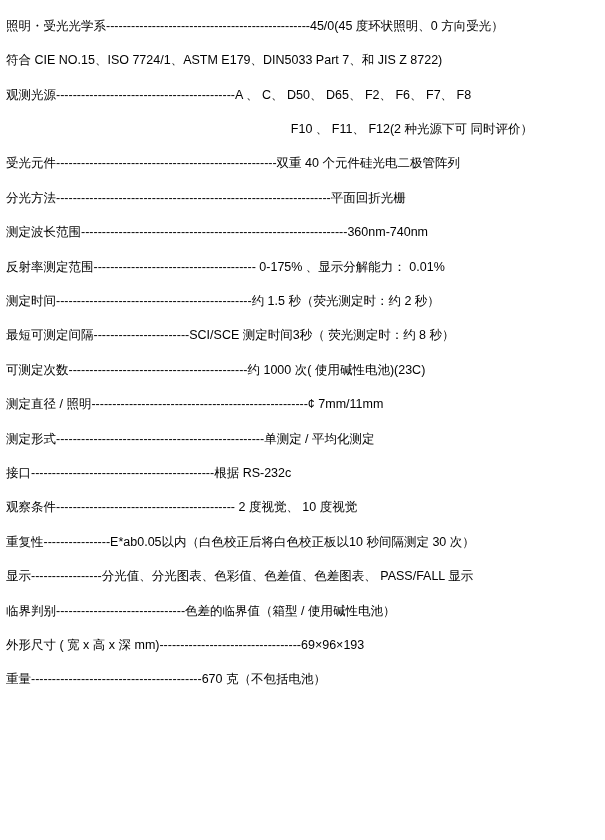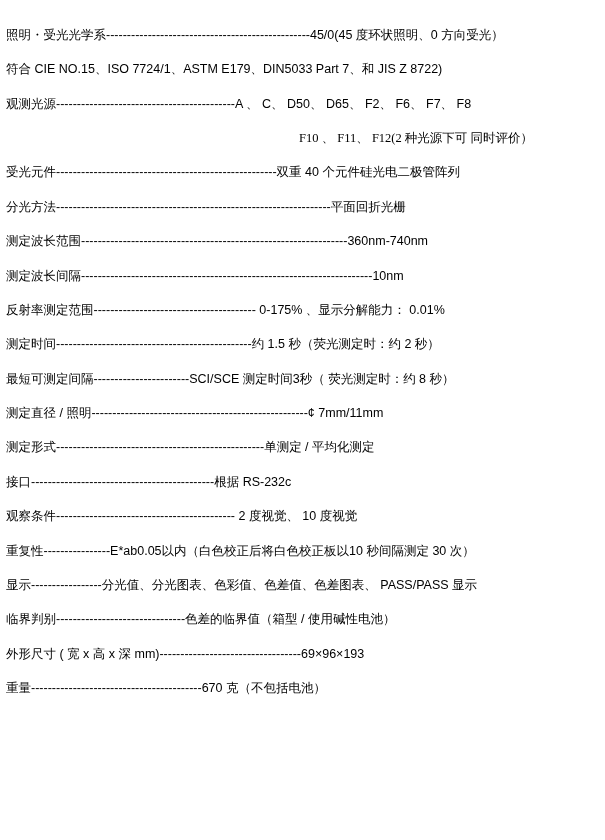--- a/index.html
+++ b/index.html
@@ -20,30 +20,29 @@
   }
   .spec-row {
     font-size: 12.5px;
     line-height: 1.25;
     white-space: nowrap;
     overflow: hidden;
     margin: 0;
     padding: 0 0 1px 0;
     height: 33.4px;
     display: flex;
-    align-items: flex-end;
+    align-items: center;
   }
   .spec-text {
     display: block;
     letter-spacing: 0px;
   }
   .indent-row {
     justify-content: flex-end;
     padding-right: 66px;
-    font-family: Liberation Serif, serif;
   }
   .plain-row .spec-text {
     white-space: nowrap;
   }
 </style>
 </head>
 <body>
 
 <div id="spec-sheet">
   <div class="spec-row plain-row">
@@ -61,48 +60,48 @@
   <div class="spec-row plain-row">
     <span class="spec-text">受光元件-----------------------------------------------------双重 40 个元件硅光电二极管阵列</span>
   </div>
   <div class="spec-row plain-row">
     <span class="spec-text">分光方法------------------------------------------------------------------平面回折光栅</span>
   </div>
   <div class="spec-row plain-row">
     <span class="spec-text">测定波长范围----------------------------------------------------------------360nm-740nm</span>
   </div>
   <div class="spec-row plain-row">
-    <span class="spec-text">测定波长间隔----------------------------------------------------------------------10nm</span>
-  </div>
-  <div class="spec-row plain-row">
     <span class="spec-text">反射率测定范围--------------------------------------- 0-175% 、显示分解能力： 0.01%</span>
   </div>
   <div class="spec-row plain-row">
     <span class="spec-text">测定时间-----------------------------------------------约 1.5 秒（荧光测定时：约 2 秒）</span>
   </div>
   <div class="spec-row plain-row">
     <span class="spec-text">最短可测定间隔-----------------------SCI/SCE 测定时间3秒（ 荧光测定时：约 8 秒）</span>
+  </div>
+  <div class="spec-row plain-row">
+    <span class="spec-text">可测定次数-------------------------------------------约 1000 次( 使用碱性电池)(23C)</span>
   </div>
   <div class="spec-row plain-row">
     <span class="spec-text">测定直径 / 照明----------------------------------------------------¢ 7mm/11mm</span>
   </div>
   <div class="spec-row plain-row">
     <span class="spec-text">测定形式--------------------------------------------------单测定 / 平均化测定</span>
   </div>
   <div class="spec-row plain-row">
     <span class="spec-text">接口--------------------------------------------根据 RS-232c</span>
   </div>
   <div class="spec-row plain-row">
     <span class="spec-text">观察条件------------------------------------------- 2 度视觉、 10 度视觉</span>
   </div>
   <div class="spec-row plain-row">
     <span class="spec-text">重复性----------------E*ab0.05以内（白色校正后将白色校正板以10 秒间隔测定 30 次）</span>
   </div>
   <div class="spec-row plain-row">
-    <span class="spec-text">显示-----------------分光值、分光图表、色彩值、色差值、色差图表、 PASS/PASS 显示</span>
+    <span class="spec-text">显示-----------------分光值、分光图表、色彩值、色差值、色差图表、 PASS/FALL 显示</span>
   </div>
   <div class="spec-row plain-row">
     <span class="spec-text">临界判别-------------------------------色差的临界值（箱型 / 使用碱性电池）</span>
   </div>
   <div class="spec-row plain-row">
     <span class="spec-text">外形尺寸 ( 宽 x 高 x 深 mm)----------------------------------69×96×193</span>
   </div>
   <div class="spec-row plain-row">
     <span class="spec-text">重量-----------------------------------------670 克（不包括电池）</span>
   </div>

